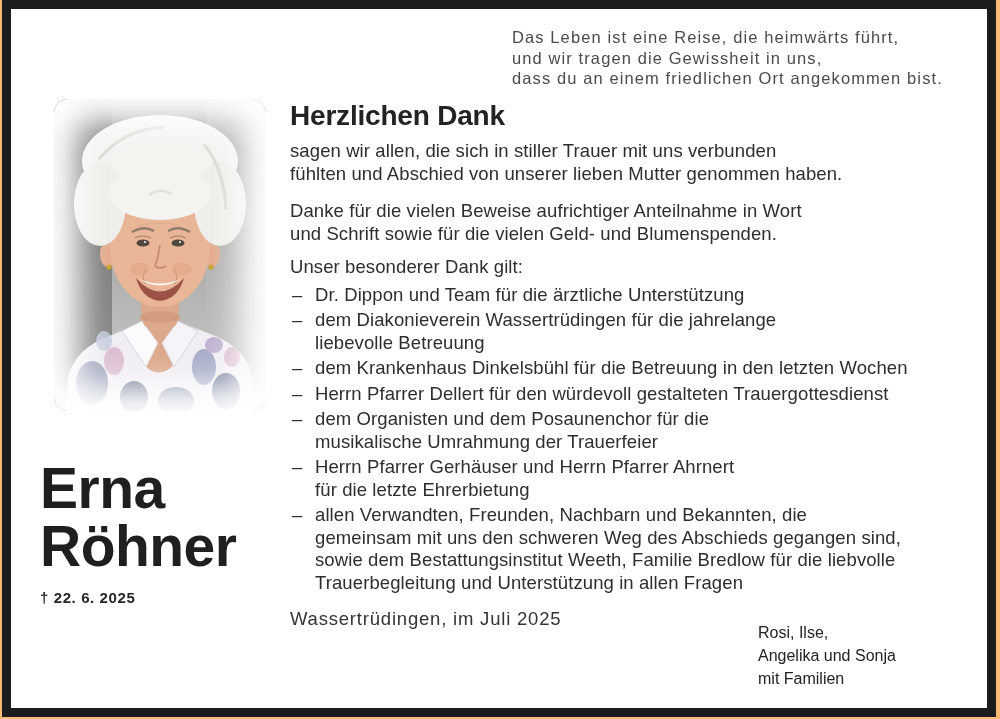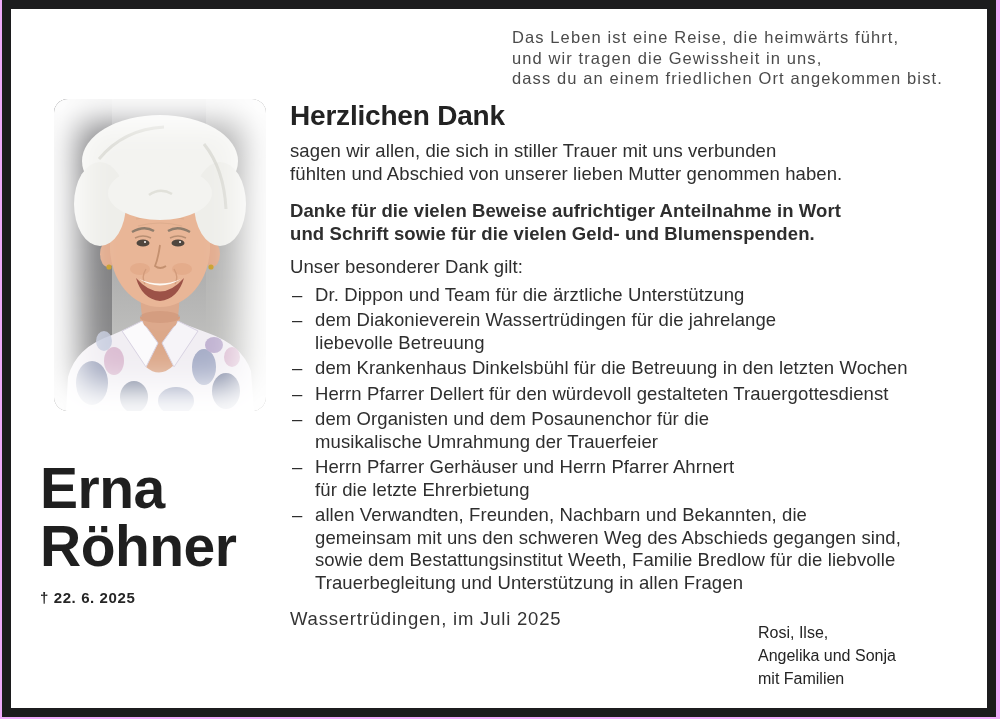--- a/index.html
+++ b/index.html
@@ -1,19 +1,19 @@
 <!DOCTYPE html>
 <html lang="de"><head>
 <meta charset="utf-8">
 <style>
   html,body{margin:0;padding:0;background:#ffffff;}
   .scan{
     position:relative;
     width:1000px;height:719px;
-    background:#f0abfc;
+    background:#fdba74;
     overflow:hidden;
     font-family:"Liberation Sans","DejaVu Sans",sans-serif;
     color:#2b2b2b;
   }
   .frame{
     position:absolute;left:2px;top:0;width:994px;height:717px;
     box-sizing:border-box;
     border:9px solid #1c1c1e;
     background:#ffffff;
   }
@@ -41,21 +41,21 @@
     position:absolute;left:290px;top:100px;width:700px;
     font-size:18.5px;line-height:22.5px;letter-spacing:0.1px;
     color:#2e2e2e;
   }
   .headline{
     margin:0 0 9px 0;
     font-size:28px;line-height:31px;font-weight:bold;
     letter-spacing:-0.2px;color:#232323;
   }
   .para{margin:0;}
-  .para + .para{margin-top:15px;font-weight:bold;}
+  .para + .para{margin-top:15px;}
   .para span{display:block;white-space:nowrap;}
   .thanks-label{margin-top:11px;}
   ul.thanks{list-style:none;margin:5px 0 0 0;padding:0;}
   ul.thanks li{
     position:relative;padding-left:25px;margin-bottom:3px;
   }
   ul.thanks .dash{position:absolute;left:2px;top:0;}
   ul.thanks .tl{display:block;white-space:nowrap;}
   .place-date{
     margin-top:14px;

